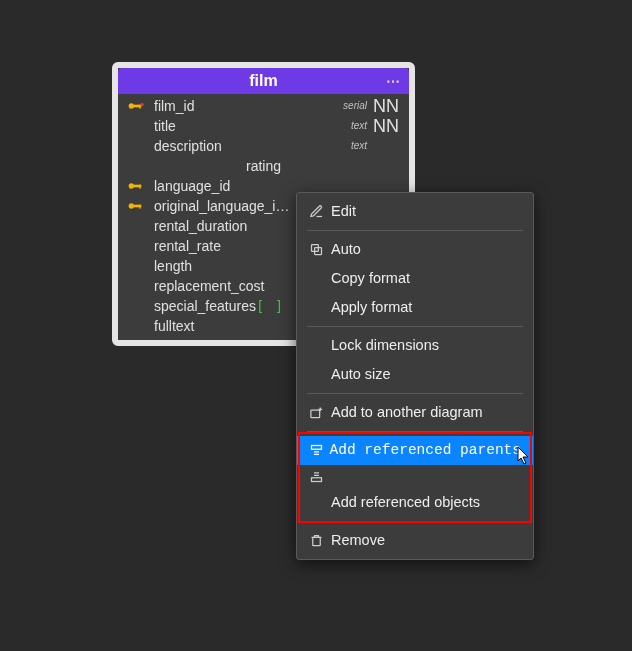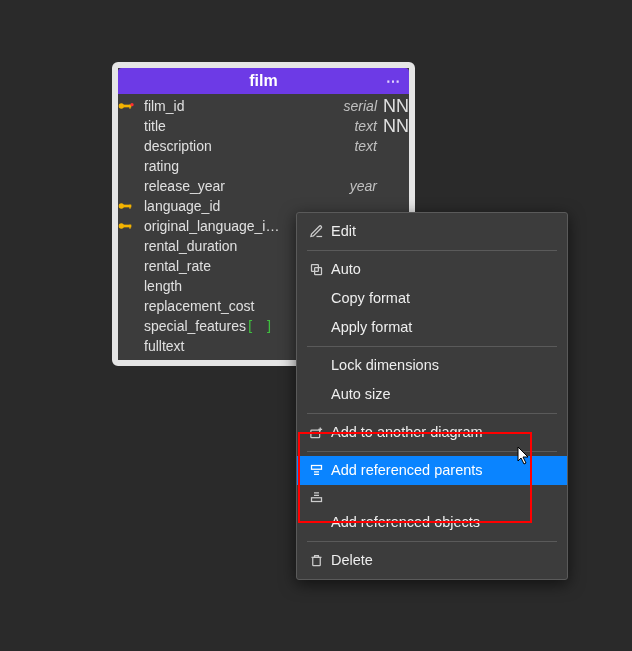--- a/index.html
+++ b/index.html
@@ -42,77 +42,78 @@
     letter-spacing: 1px;
   }
   .columns {
     padding: 2px 0 4px 0;
   }
   .col-row {
     display: flex;
     align-items: center;
     font-size: 14px;
     line-height: 20px;
-    padding: 0 0;
+    padding: 0 10px;
     color: #e0e0e0;
+    justify-content: center;
   }
   .key-cell {
     width: 26px;
     display: flex;
     justify-content: flex-start;
     align-items: center;
     font-size: 12px;
   }
   .col-name { flex: 0 0 auto; }
   .col-type {
     margin-left: auto;
     font-style: italic;
     color: #c0c0c0;
-    font-size: 14px;
+    font-size: 10px;
     padding-right: 6px;
   }
   .col-nn {
     width: 26px;
     text-align: right;
     color: #e0e0e0;
     font-size: 18px;
   }
   .sf-brackets { color: #3fbf3f; font-family: monospace; letter-spacing: 1px; }
 
   .context-menu {
     position: absolute;
     left: 296px;
     top: 192px;
-    width: 272px;
+    width: 238px;
     background: #3c3c3c;
     border: 1px solid #5a5a5a;
     border-radius: 3px;
     box-shadow: 0 4px 16px rgba(0,0,0,0.6);
     padding: 4px 0;
-    margin-top: 20px;
   }
   .menu-item {
     display: flex;
     align-items: center;
     padding: 4px 12px;
     font-size: 14.5px;
     color: #eee;
     line-height: 21px;
     white-space: nowrap;
     cursor: default;
   }
   .menu-item .mi-icon {
     width: 22px;
     display: inline-flex;
     justify-content: flex-start;
     color: #ccc;
   }
   .menu-item.selected {
     background: #0a84ff;
     color: #fff;
+    font-family: Liberation Mono, monospace;
   }
   .menu-item.selected .mi-icon { color: #fff; }
   .menu-sep {
     height: 1px;
     background: #5a5a5a;
     margin: 4px 10px;
   }
   .highlight-box {
     position: absolute;
     border: 2px solid #ff0000;
@@ -163,26 +164,20 @@
         <span class="col-name">description</span>
         <span class="col-type">text</span>
         <span class="col-nn"></span>
       </div>
       <div class="col-row">
         <span class="key-cell"></span>
         <span class="col-name">rating</span>
         <span class="col-nn"></span>
       </div>
       <div class="col-row">
-        <span class="key-cell"></span>
-        <span class="col-name">release_year</span>
-        <span class="col-type">year</span>
-        <span class="col-nn"></span>
-      </div>
-      <div class="col-row">
         <span class="key-cell">
           <svg width="16" height="10" viewBox="0 0 24 14">
             <circle cx="5" cy="7" r="4" fill="#f4b400"></circle>
             <rect x="8" y="5" width="12" height="4" fill="#f4b400"></rect>
             <rect x="17" y="5" width="2" height="6" fill="#f4b400"></rect>
           </svg>
         </span>
         <span class="col-name">language_id</span>
         <span class="col-type"></span>
         <span class="col-nn"></span>
@@ -310,21 +305,21 @@
   </div>
   <div class="menu-sep"></div>
   <div class="menu-item">
     <span class="mi-icon">
       <svg width="15" height="15" viewBox="0 0 24 24" fill="none" stroke="currentColor" stroke-width="2">
           <path d="M4 7h16"></path>
           <path d="M9 7V4h6v3"></path>
           <rect x="6" y="7" width="12" height="13" rx="1"></rect>
         </svg>
     </span>
-    <span>Delete</span>
+    <span>Remove</span>
   </div>
 </div>
 
 <div class="highlight-box"></div>
 
 <div class="cursor">
   <svg width="20" height="22" viewBox="0 0 20 22">
     <path d="M6 2 L6 16 L9 13 L12 19 L14 18 L11 12 L16 12 Z" fill="#fff" stroke="#000"></path>
     <path d="M2 5 L2 19 L5 16 L8 22 L10 21 L7 15 L12 15 Z" fill="#fff" stroke="#000" opacity="0.0"></path>
   </svg>

